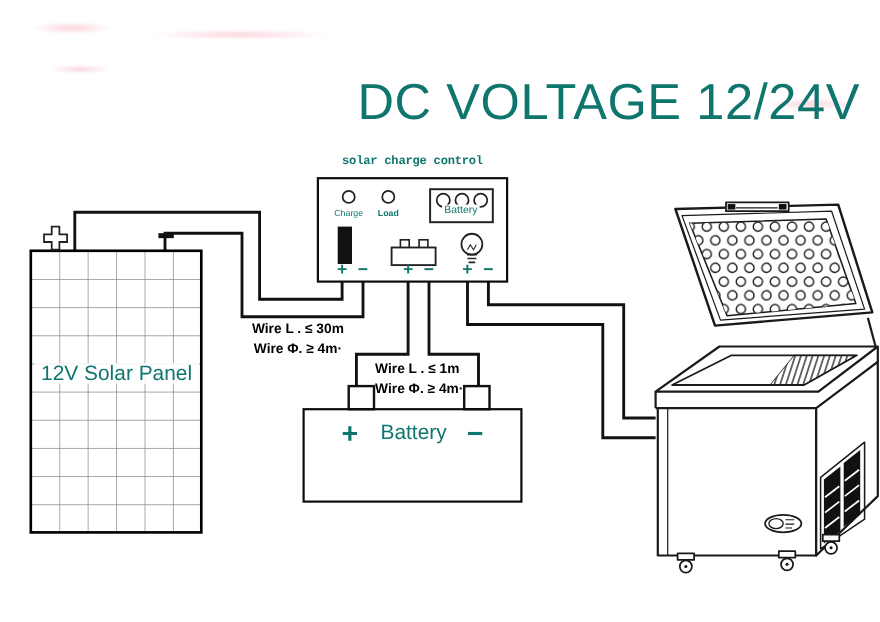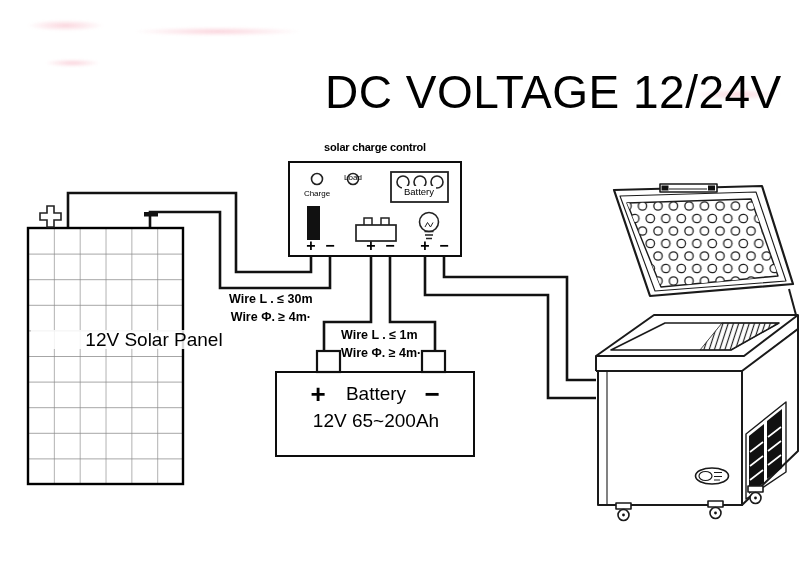--- a/index.html
+++ b/index.html
@@ -1,24 +1,24 @@
 <!DOCTYPE html>
 <html><head>
 <meta charset="utf-8">
 <style>
   html,body{margin:0;padding:0;background:#fff;}
   #stage{
     position:relative;width:800px;height:565px;background:#ffffff;overflow:hidden;
     font-family:"Liberation Sans",sans-serif;color:#000;
   }
   #stage svg{position:absolute;left:0;top:0;}
-  .lbl{position:absolute;white-space:nowrap;color:#000000;line-height:1;}
+  .lbl{position:absolute;white-space:nowrap;color:#0f766e;line-height:1;}
   .ctr{text-align:center;}
   .title{font-size:46px;letter-spacing:.5px;font-weight:400;}
-  .ctl-title{font-size:11px;font-weight:bold;letter-spacing:-.2px;}
+  .ctl-title{font-size:11px;font-weight:bold;letter-spacing:-.2px;font-family:Liberation Mono, monospace;}
   .tiny{font-size:8px;text-align:center;}
   .blk-lbl{font-size:9.5px;}
   .blk-lbl span{background:#fff;padding:0 2px;}
   .sign{font-size:16px;font-weight:bold;width:18px;text-align:center;}
   .bat-sign{font-size:26px;font-weight:bold;width:32px;text-align:center;}
   .bat-name{font-size:19px;width:92px;text-align:center;}
   .bat-spec{font-size:19px;width:178px;text-align:center;}
   .panel-lbl{font-size:19px;width:150px;text-align:center;background:rgba(255,255,255,.85);}
   .wire-spec{position:absolute;font-size:12.5px;font-weight:bold;line-height:17.5px;white-space:nowrap;}
   .box{position:absolute;border:2.6px solid #0d0d0d;box-sizing:border-box;background:transparent;}
@@ -154,36 +154,35 @@
       <i></i>
     </div>
 
   <div class="box" style="left:288px;top:161px;width:174px;height:96px;"></div>
   <div class="box" style="left:275px;top:371px;width:200px;height:86px;"></div>
 
   <div class="lbl title ctr" style="left:325px;top:69px;width:420px;">DC VOLTAGE 12/24V</div>
 
   <div class="lbl ctl-title ctr" style="left:288px;top:142px;width:174px;">solar charge control</div>
   <div class="lbl tiny ctr" style="left:297px;top:190px;width:40px;">Charge</div>
-  <div class="lbl tiny ctr" style="left:335px;top:174px;width:36px;">Load</div>
+  <div class="lbl tiny ctr" style="left:335px;top:190px;width:36px;font-weight:bold;">Load</div>
   <div class="lbl blk-lbl ctr" style="left:390px;top:187px;width:58px;"><span>Battery</span></div>
 
   <div class="lbl sign" style="left:302px;top:238px;">+</div>
   <div class="lbl sign" style="left:321px;top:238px;">−</div>
   <div class="lbl sign" style="left:362px;top:238px;">+</div>
   <div class="lbl sign" style="left:381px;top:238px;">−</div>
   <div class="lbl sign" style="left:416px;top:238px;">+</div>
   <div class="lbl sign" style="left:435px;top:238px;">−</div>
 
-  <div class="lbl panel-lbl" style="left:31px;top:330px;padding-left:48px;">12V Solar Panel</div>
+  <div class="lbl panel-lbl" style="left:31px;top:330px;">12V Solar Panel</div>
 
   <div class="lbl bat-sign" style="left:302px;top:381px;">+</div>
   <div class="lbl bat-name" style="left:330px;top:384px;">Battery</div>
   <div class="lbl bat-sign" style="left:416px;top:381px;">−</div>
-  <div class="lbl bat-spec" style="left:287px;top:411px;">12V 65~200Ah</div>
 
   <div class="wire-spec" style="left:229px;top:291px;text-align:center;">
     <div>Wire L . ≤ 30m</div>
     <div>Wire Φ. ≥ 4m·</div>
   </div>
   <div class="wire-spec" style="left:341px;top:327px;">
     <div>Wire L . ≤ 1m</div>
     <div>Wire Φ. ≥ 4m·</div>
   </div>
 

